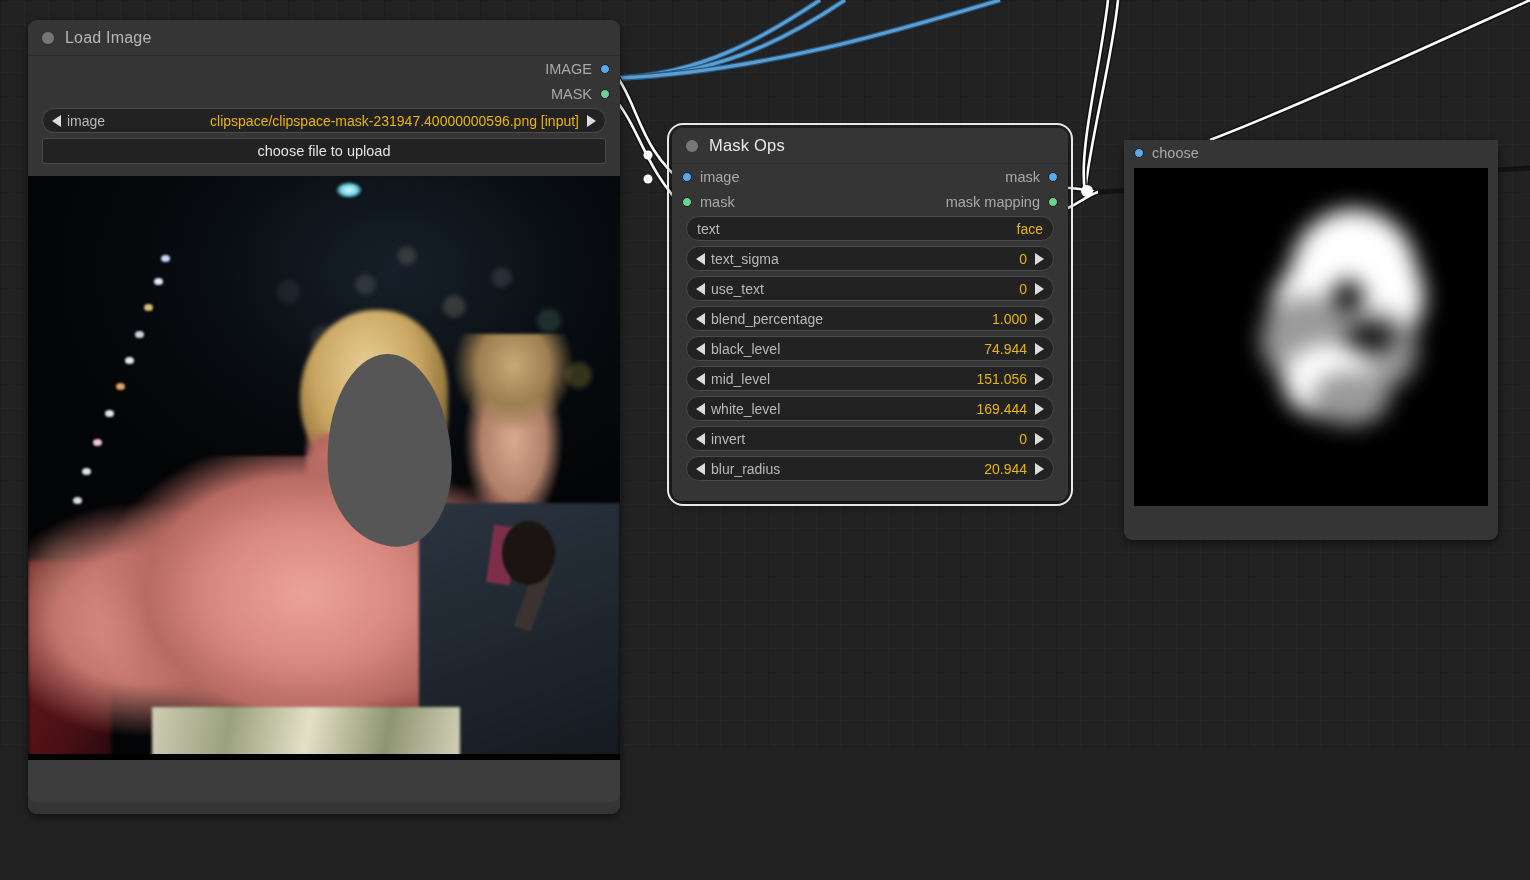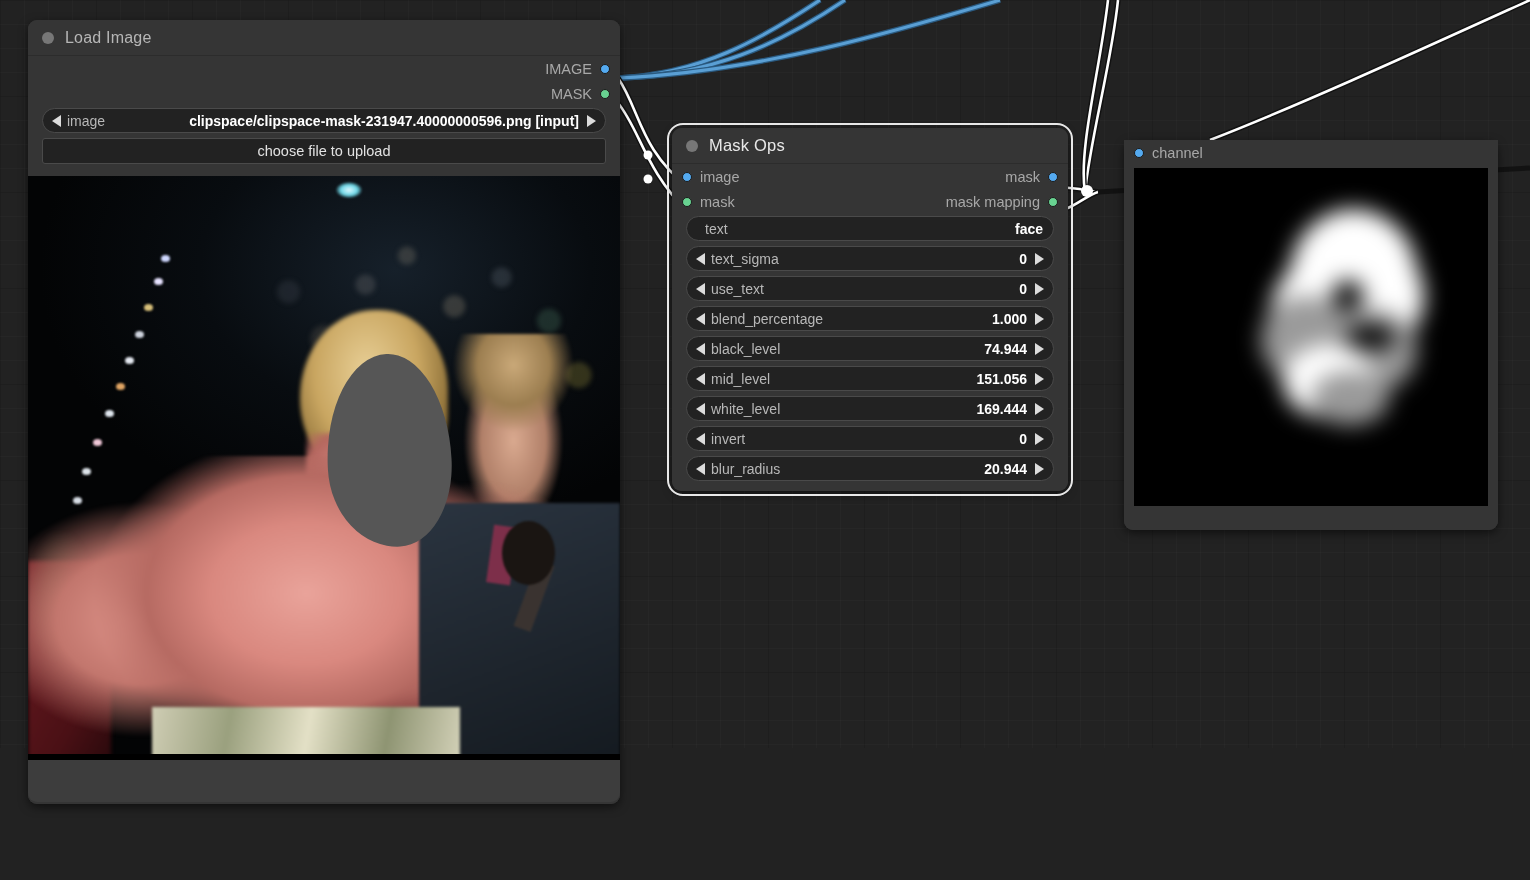--- a/index.html
+++ b/index.html
@@ -31,21 +31,21 @@
   .node.selected { outline:2px solid #e8e8e8; outline-offset:3px; border-radius:11px; }
   .node-title {
     height:36px; display:flex; align-items:center; gap:11px;
     padding:0 14px;
     background:#353535;
     border-radius:9px 9px 0 0;
     border-bottom:1px solid #2c2c2c;
   }
   .title-dot { width:12px; height:12px; border-radius:50%; background:#777777; flex:none; }
   .title-text { color:#b6b6b6; font-size:16px; letter-spacing:0.2px; white-space:nowrap; }
-  .node-body { background:#353535; border-radius:0 0 9px 9px; padding-bottom:2px; }
+  .node-body { background:#353535; border-radius:0 0 9px 9px; padding-bottom:12px; }
 
   
   .slot-row { position:relative; height:25px; display:flex; align-items:center; }
   .slot-dot {
     position:absolute; width:10px; height:10px; border-radius:50%;
     border:1px solid #1b1b1b; top:50%; transform:translateY(-50%);
   }
   .dot-image { background:#54aaf0; }
   .dot-mask  { background:#68d391; }
   .slot-label { font-size:14.5px; color:#a8a8a8; white-space:nowrap; }
@@ -56,22 +56,22 @@
   .slot-out .slot-label { margin-right:28px; }
 
   
   .widgets { padding:2px 14px 8px 14px; display:flex; flex-direction:column; gap:5px; }
   .widget {
     position:relative; height:25px; border-radius:13px;
     background:#222222; border:1px solid #4a4a4a;
     display:flex; align-items:center; padding:0 10px;
     font-size:14px;
   }
-  .w-name  { color:#b8b8b8; white-space:nowrap;margin-left:8px; }
-  .w-value { margin-left:auto; color:#ffffff; white-space:nowrap;font-weight:bold; }
+  .w-name  { color:#b8b8b8; white-space:nowrap; }
+  .w-value { margin-left:auto; color:#eab308; white-space:nowrap; }
   .widget.has-arrows .w-name { margin-left:14px; }
   .widget.has-arrows .w-value { margin-right:16px; }
   .arrow {
     position:absolute; top:50%; transform:translateY(-50%);
     width:0; height:0; border-top:6px solid transparent; border-bottom:6px solid transparent;
   }
   .arrow-l { left:9px;  border-right:9px solid #dcdcdc; }
   .arrow-r { right:9px; border-left:9px solid #dcdcdc; }
   .widget-button {
     height:26px; border-radius:3px;
@@ -391,21 +391,21 @@
           <span class="arrow arrow-r"></span>
         </div>
       </div>
     </div>
   </div>
 
   <div class="node" id="node-preview-image">
     <div class="node-body">
       <div class="slot-row slot-in">
         <span class="slot-dot dot-image"></span>
-        <span class="slot-label">channel</span>
+        <span class="slot-label">choose</span>
       </div>
       <div id="preview-canvas">
         <div class="blob-wrap">
           <div class="blob" style="left:44%; top:12%; width:36%; height:40%;"></div>
           <div class="blob" style="left:38%; top:26%; width:30%; height:40%;"></div>
           <div class="blob" style="left:52%; top:22%; width:30%; height:32%;"></div>
           <div class="blob blob-dim" style="left:36%; top:38%; width:26%; height:26%;"></div>
           <div class="blob blob-dim" style="left:56%; top:42%; width:24%; height:24%;"></div>
           <div class="blob" style="left:42%; top:52%; width:26%; height:22%;"></div>
           <div class="blob blob-dim" style="left:50%; top:60%; width:22%; height:16%;"></div>

